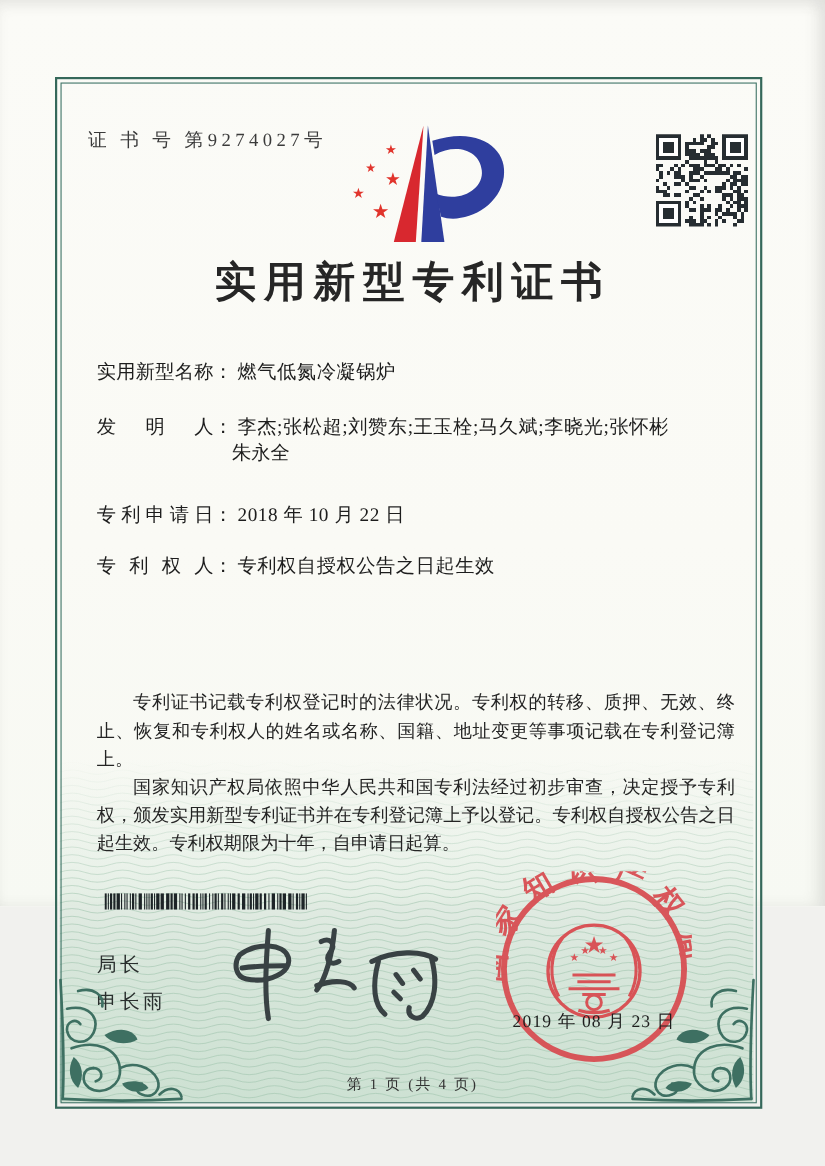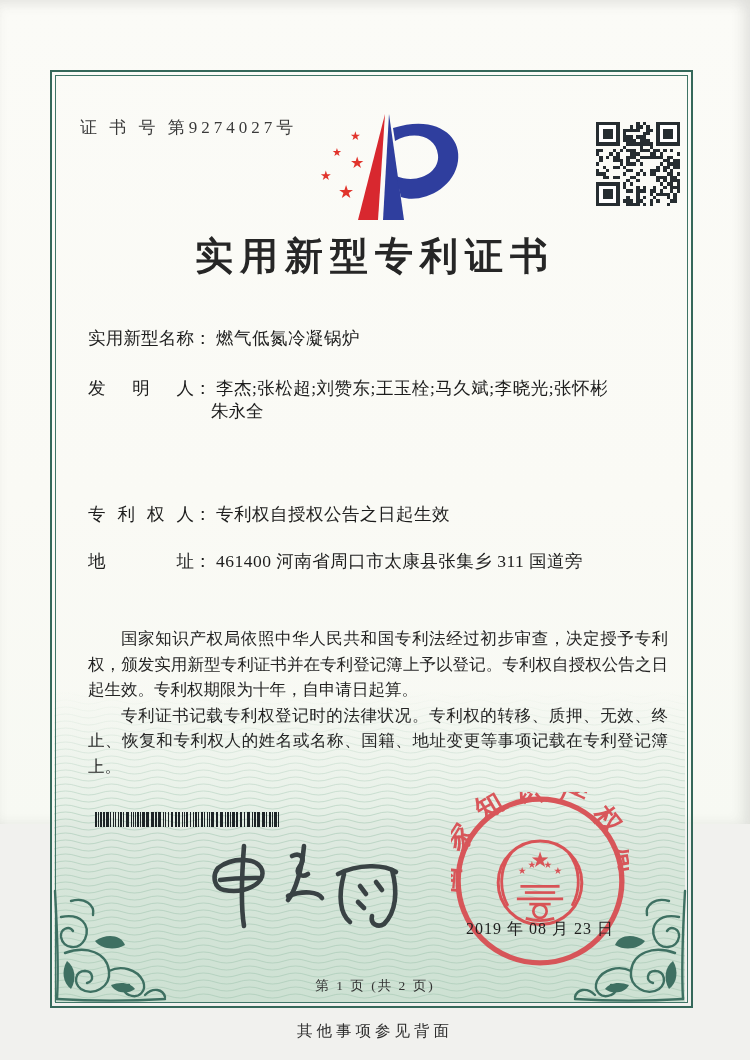--- a/index.html
+++ b/index.html
@@ -404,35 +404,35 @@
       <span class="fvalue">燃气低氮冷凝锅炉</span>
     </div>
 
     <div class="row row-inventor">
       <span class="flabel">发明人</span><span class="colon">：</span>
       <span class="fvalue">李杰;张松超;刘赞东;王玉栓;马久斌;李晓光;张怀彬</span>
       <span class="line2">朱永全</span>
     </div>
 
 
+    <div class="row row-filing">
+      <span class="flabel">专利申请日</span><span class="colon">：</span>
+      <span class="fvalue">2018 年 10 月 22 日</span>
+    </div>
 
     <div class="row row-patentee">
       <span class="flabel">专利权人</span><span class="colon">：</span>
       <span class="fvalue">专利权自授权公告之日起生效</span>
     </div>
 
-    <div class="row row-address">
-      <span class="flabel">地址</span><span class="colon">：</span>
-      <span class="fvalue">461400 河南省周口市太康县张集乡 311 国道旁</span>
-    </div>
 
 
     <div class="body-text">
+      <p>专利证书记载专利权登记时的法律状况。专利权的转移、质押、无效、终止、恢复和专利权人的姓名或名称、国籍、地址变更等事项记载在专利登记簿上。</p>
       <p>国家知识产权局依照中华人民共和国专利法经过初步审查，决定授予专利权，颁发实用新型专利证书并在专利登记簿上予以登记。专利权自授权公告之日起生效。专利权期限为十年，自申请日起算。</p>
-      <p>专利证书记载专利权登记时的法律状况。专利权的转移、质押、无效、终止、恢复和专利权人的姓名或名称、国籍、地址变更等事项记载在专利登记簿上。</p>
     </div>
 
     <svg class="barcode" viewBox="0 0 188 15" preserveAspectRatio="none" id="barcodeSvg">
         <rect x="0" y="0" width="2" height="15" fill="#1d2427"></rect>
         <rect x="3" y="0" width="1" height="15" fill="#1d2427"></rect>
         <rect x="5" y="0" width="2" height="15" fill="#1d2427"></rect>
         <rect x="8" y="0" width="2" height="15" fill="#1d2427"></rect>
         <rect x="11" y="0" width="3" height="15" fill="#1d2427"></rect>
         <rect x="15" y="0" width="1" height="15" fill="#1d2427"></rect>
         <rect x="18" y="0" width="1" height="15" fill="#1d2427"></rect>
@@ -483,20 +483,24 @@
         <rect x="159" y="0" width="2" height="15" fill="#1d2427"></rect>
         <rect x="162" y="0" width="3" height="15" fill="#1d2427"></rect>
         <rect x="167" y="0" width="3" height="15" fill="#1d2427"></rect>
         <rect x="171" y="0" width="1" height="15" fill="#1d2427"></rect>
         <rect x="174" y="0" width="2" height="15" fill="#1d2427"></rect>
         <rect x="177" y="0" width="1" height="15" fill="#1d2427"></rect>
         <rect x="179" y="0" width="3" height="15" fill="#1d2427"></rect>
         <rect x="183" y="0" width="1" height="15" fill="#1d2427"></rect>
       </svg>
 
+    <div class="officer">
+      <div>局长</div>
+      <div>申长雨</div>
+    </div>
 
     <svg class="signature" viewBox="0 0 215 104">
       <g fill="none" stroke="#394244" stroke-width="4.6" stroke-linecap="round" stroke-linejoin="round">
         <path d="M52,12 C50,38 48,68 52,92"></path>
         <path d="M26,34 C42,22 66,24 70,36 C74,50 52,60 32,56 C22,54 20,42 26,34 Z"></path>
         <path d="M28,46 C42,44 56,44 68,44"></path>
         <path d="M100,22 C108,18 114,24 108,32 C102,40 110,44 116,40"></path>
         <path d="M112,12 C110,34 104,56 96,66"></path>
         <path d="M96,62 C112,56 126,58 130,64"></path>
         <path d="M146,40 C166,30 192,30 204,38"></path>
@@ -534,17 +538,16 @@
         <circle cx="0" cy="34" r="7.5" fill="none" stroke-width="3"></circle>
         <g stroke-width="3.2" fill="none">
           <path d="M-36,28 C-46,10 -46,-14 -32,-32"></path>
           <path d="M36,28 C46,10 46,-14 32,-32"></path>
           <path d="M-16,42 Q0,47 16,42"></path>
         </g>
       </g>
     </svg>
     <div class="seal-date">2019 年 08 月 23 日</div>
 
-    <div class="page-info">第 1 页 (共 2 页)</div>
-    <div class="back-note">其他事项参见背面</div>
+    <div class="page-info">第 1 页 (共 4 页)</div>
 
   </div>
 </div>
 
 </body></html>

